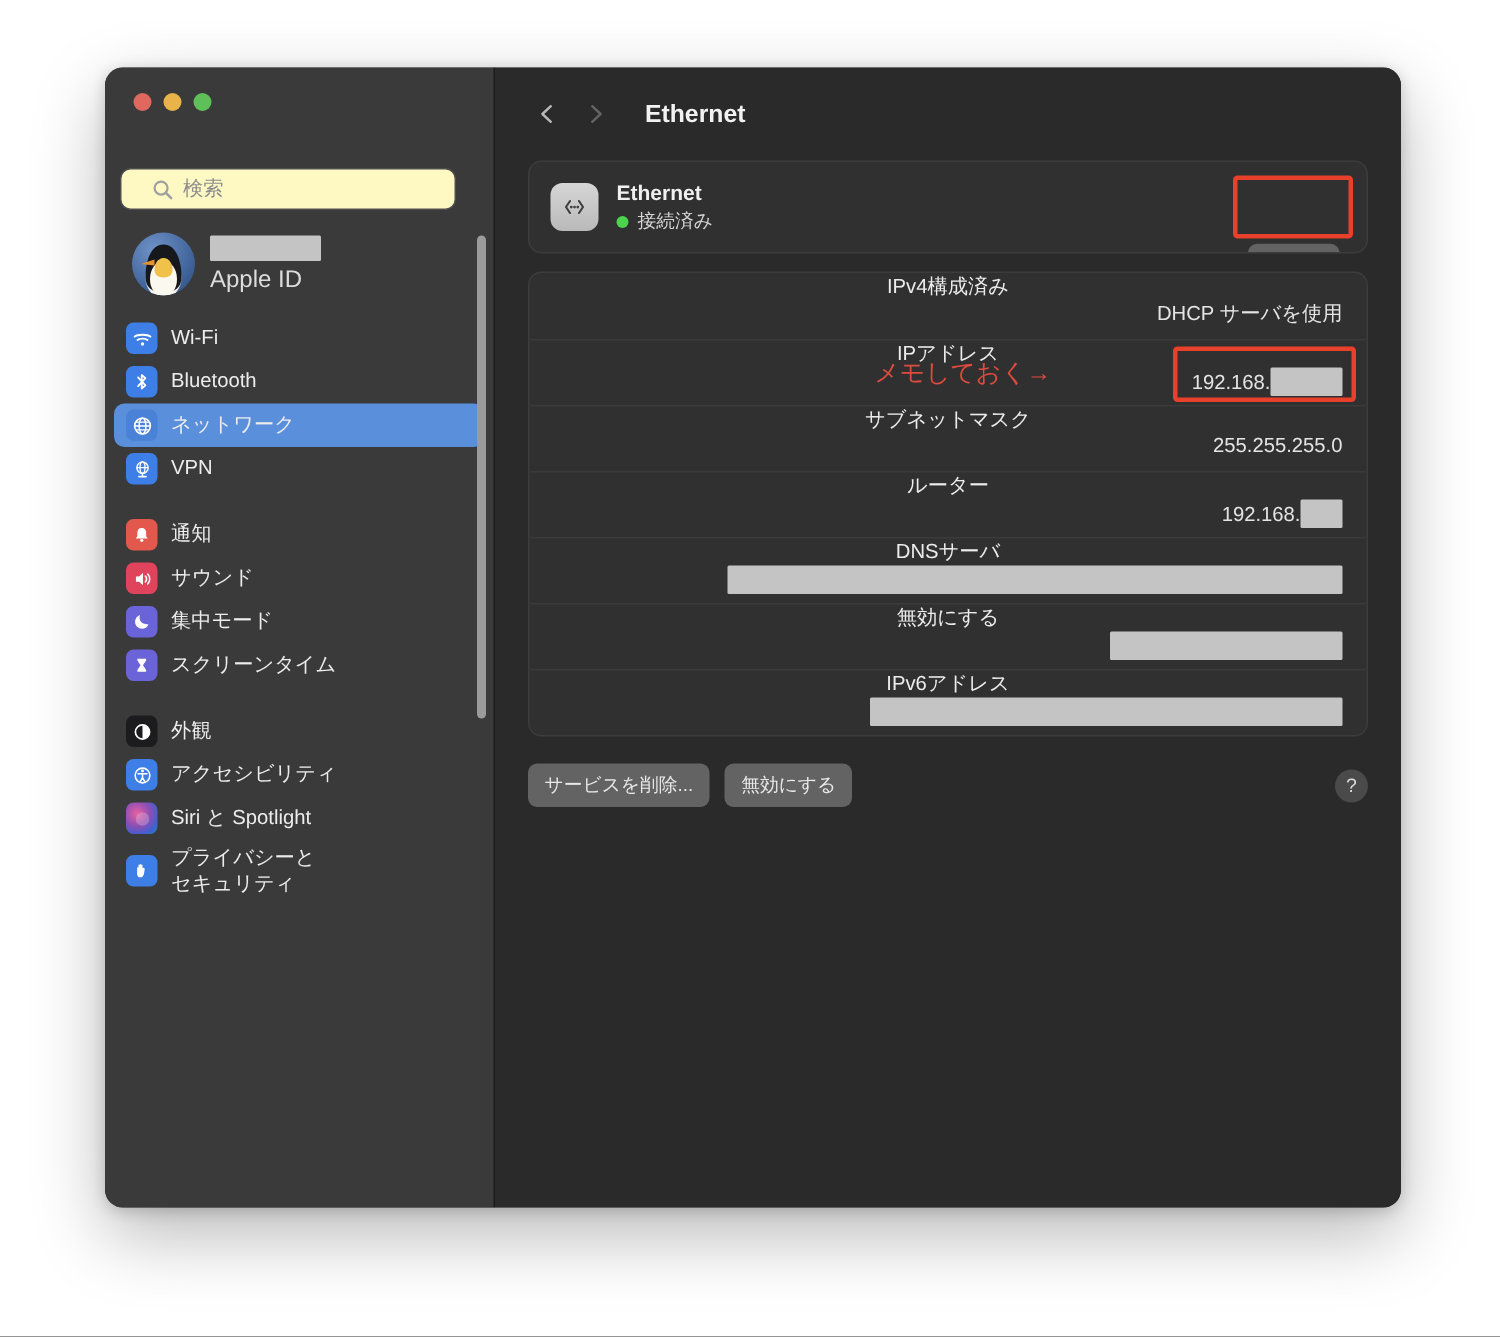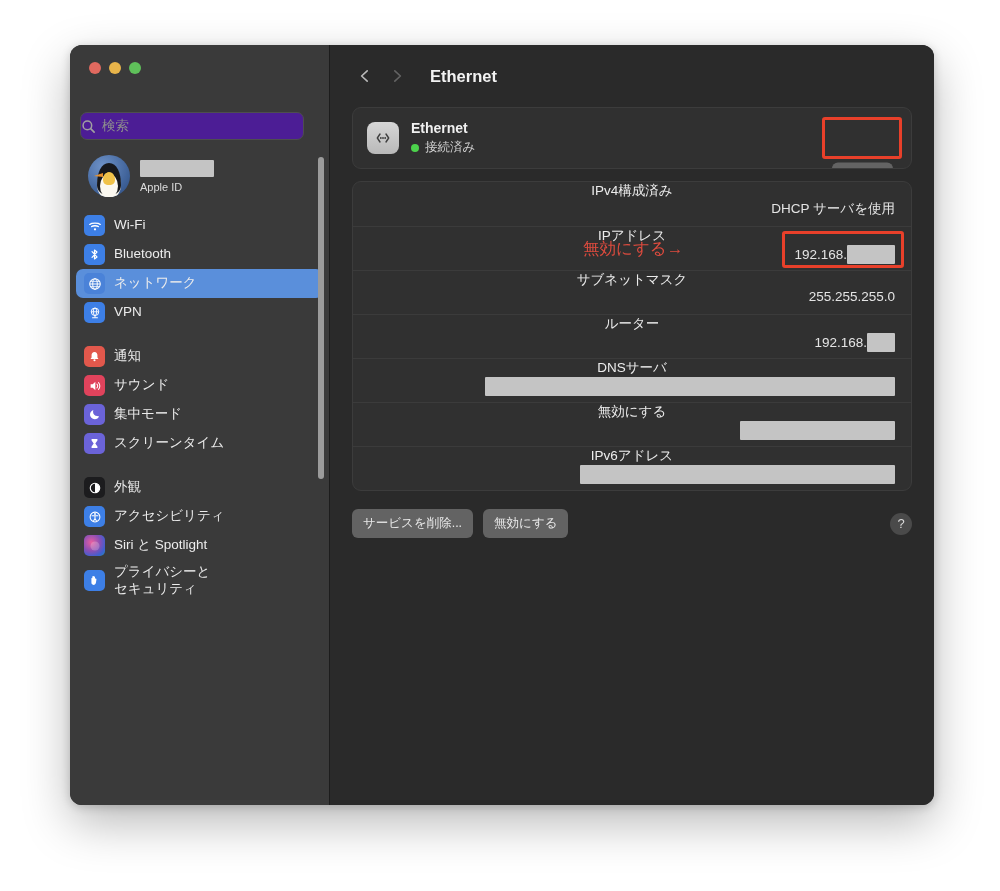--- a/index.html
+++ b/index.html
@@ -54,25 +54,25 @@
   .light.yellow { background: #e8b44a; }
   .light.green  { background: #5fc05a; }
 
   #search-field {
     position: absolute;
     left: 10px;
     top: 67px;
     width: 224px;
     height: 28px;
     border-radius: 7px;
-    background: #4c1d95;
+    background: #fef9c3;
     border: 1px solid #4e4e4e;
     display: flex;
     align-items: center;
-    padding: 0 0;
+    padding: 0 20px;
     box-sizing: border-box;
   }
   #search-field .mag {
     width: 15px; height: 15px;
     flex: 0 0 15px;
     margin-right: 6px;
   }
   #search-input-text {
     color: #8d8d8d;
     font-size: 13.5px;
@@ -106,21 +106,21 @@
   }
   #appleid-texts { display: flex; flex-direction: column; gap: 4px; }
   .redact {
     background: #c4c4c4;
     border-radius: 1px;
     display: block;
   }
   #appleid-name-redact { width: 74px; height: 17px; }
   #appleid-sub {
     color: #dcdcdc;
-    font-size: 11px;
+    font-size: 16px;
   }
 
   .nav-group { padding: 0; }
   .nav-gap { height: 15px; }
 
   .nav-item {
     display: flex;
     align-items: center;
     margin: 0 6px;
     padding: 4px 8px;
@@ -533,21 +533,21 @@
 
       <div class="info-row">
         <span class="info-label">IPv4構成済み</span>
         <span class="info-value">
           <span>DHCP サーバを使用</span>
         </span>
       </div>
 
       <div class="info-row">
         <span class="info-label">IPアドレス</span>
-        <span id="note-annotation">無効にする→</span>
+        <span id="note-annotation">メモしておく→</span>
         <span class="info-value">
           <span>192.168.</span>
           <span class="redact val-redact" style="width:48px;"></span>
         </span>
         <span id="ip-hl"></span>
       </div>
 
       <div class="info-row">
         <span class="info-label">サブネットマスク</span>
         <span class="info-value">

